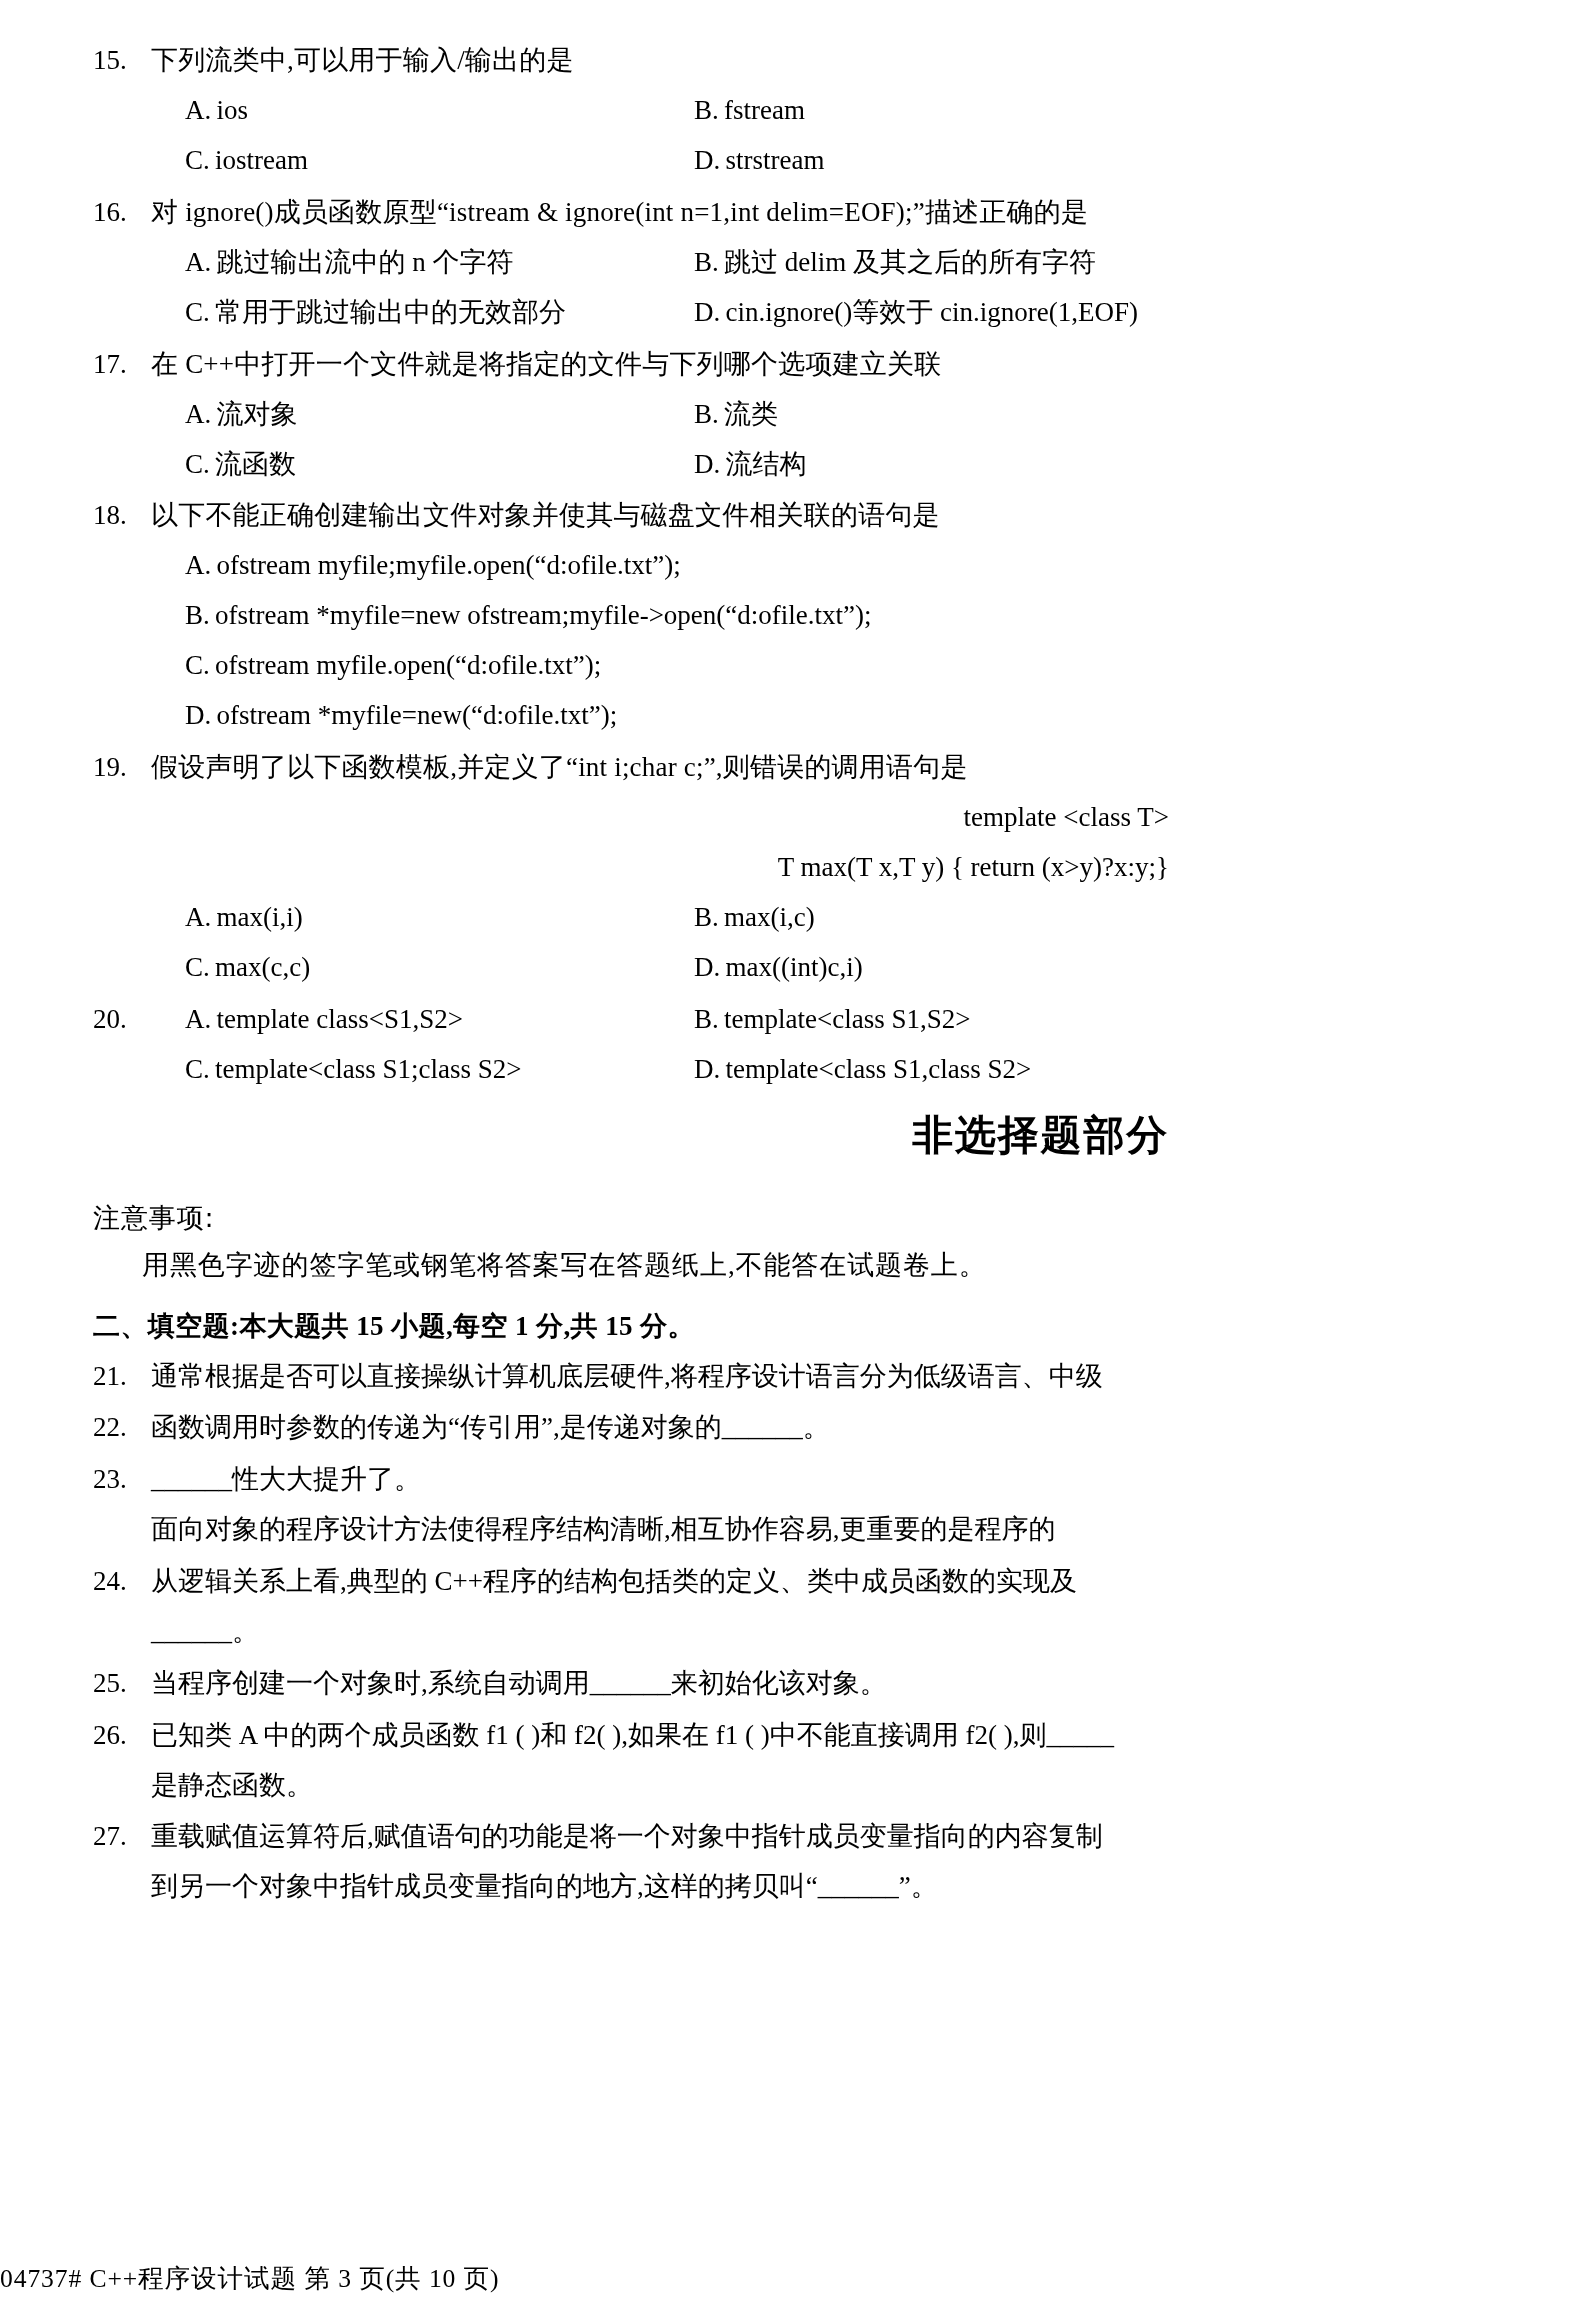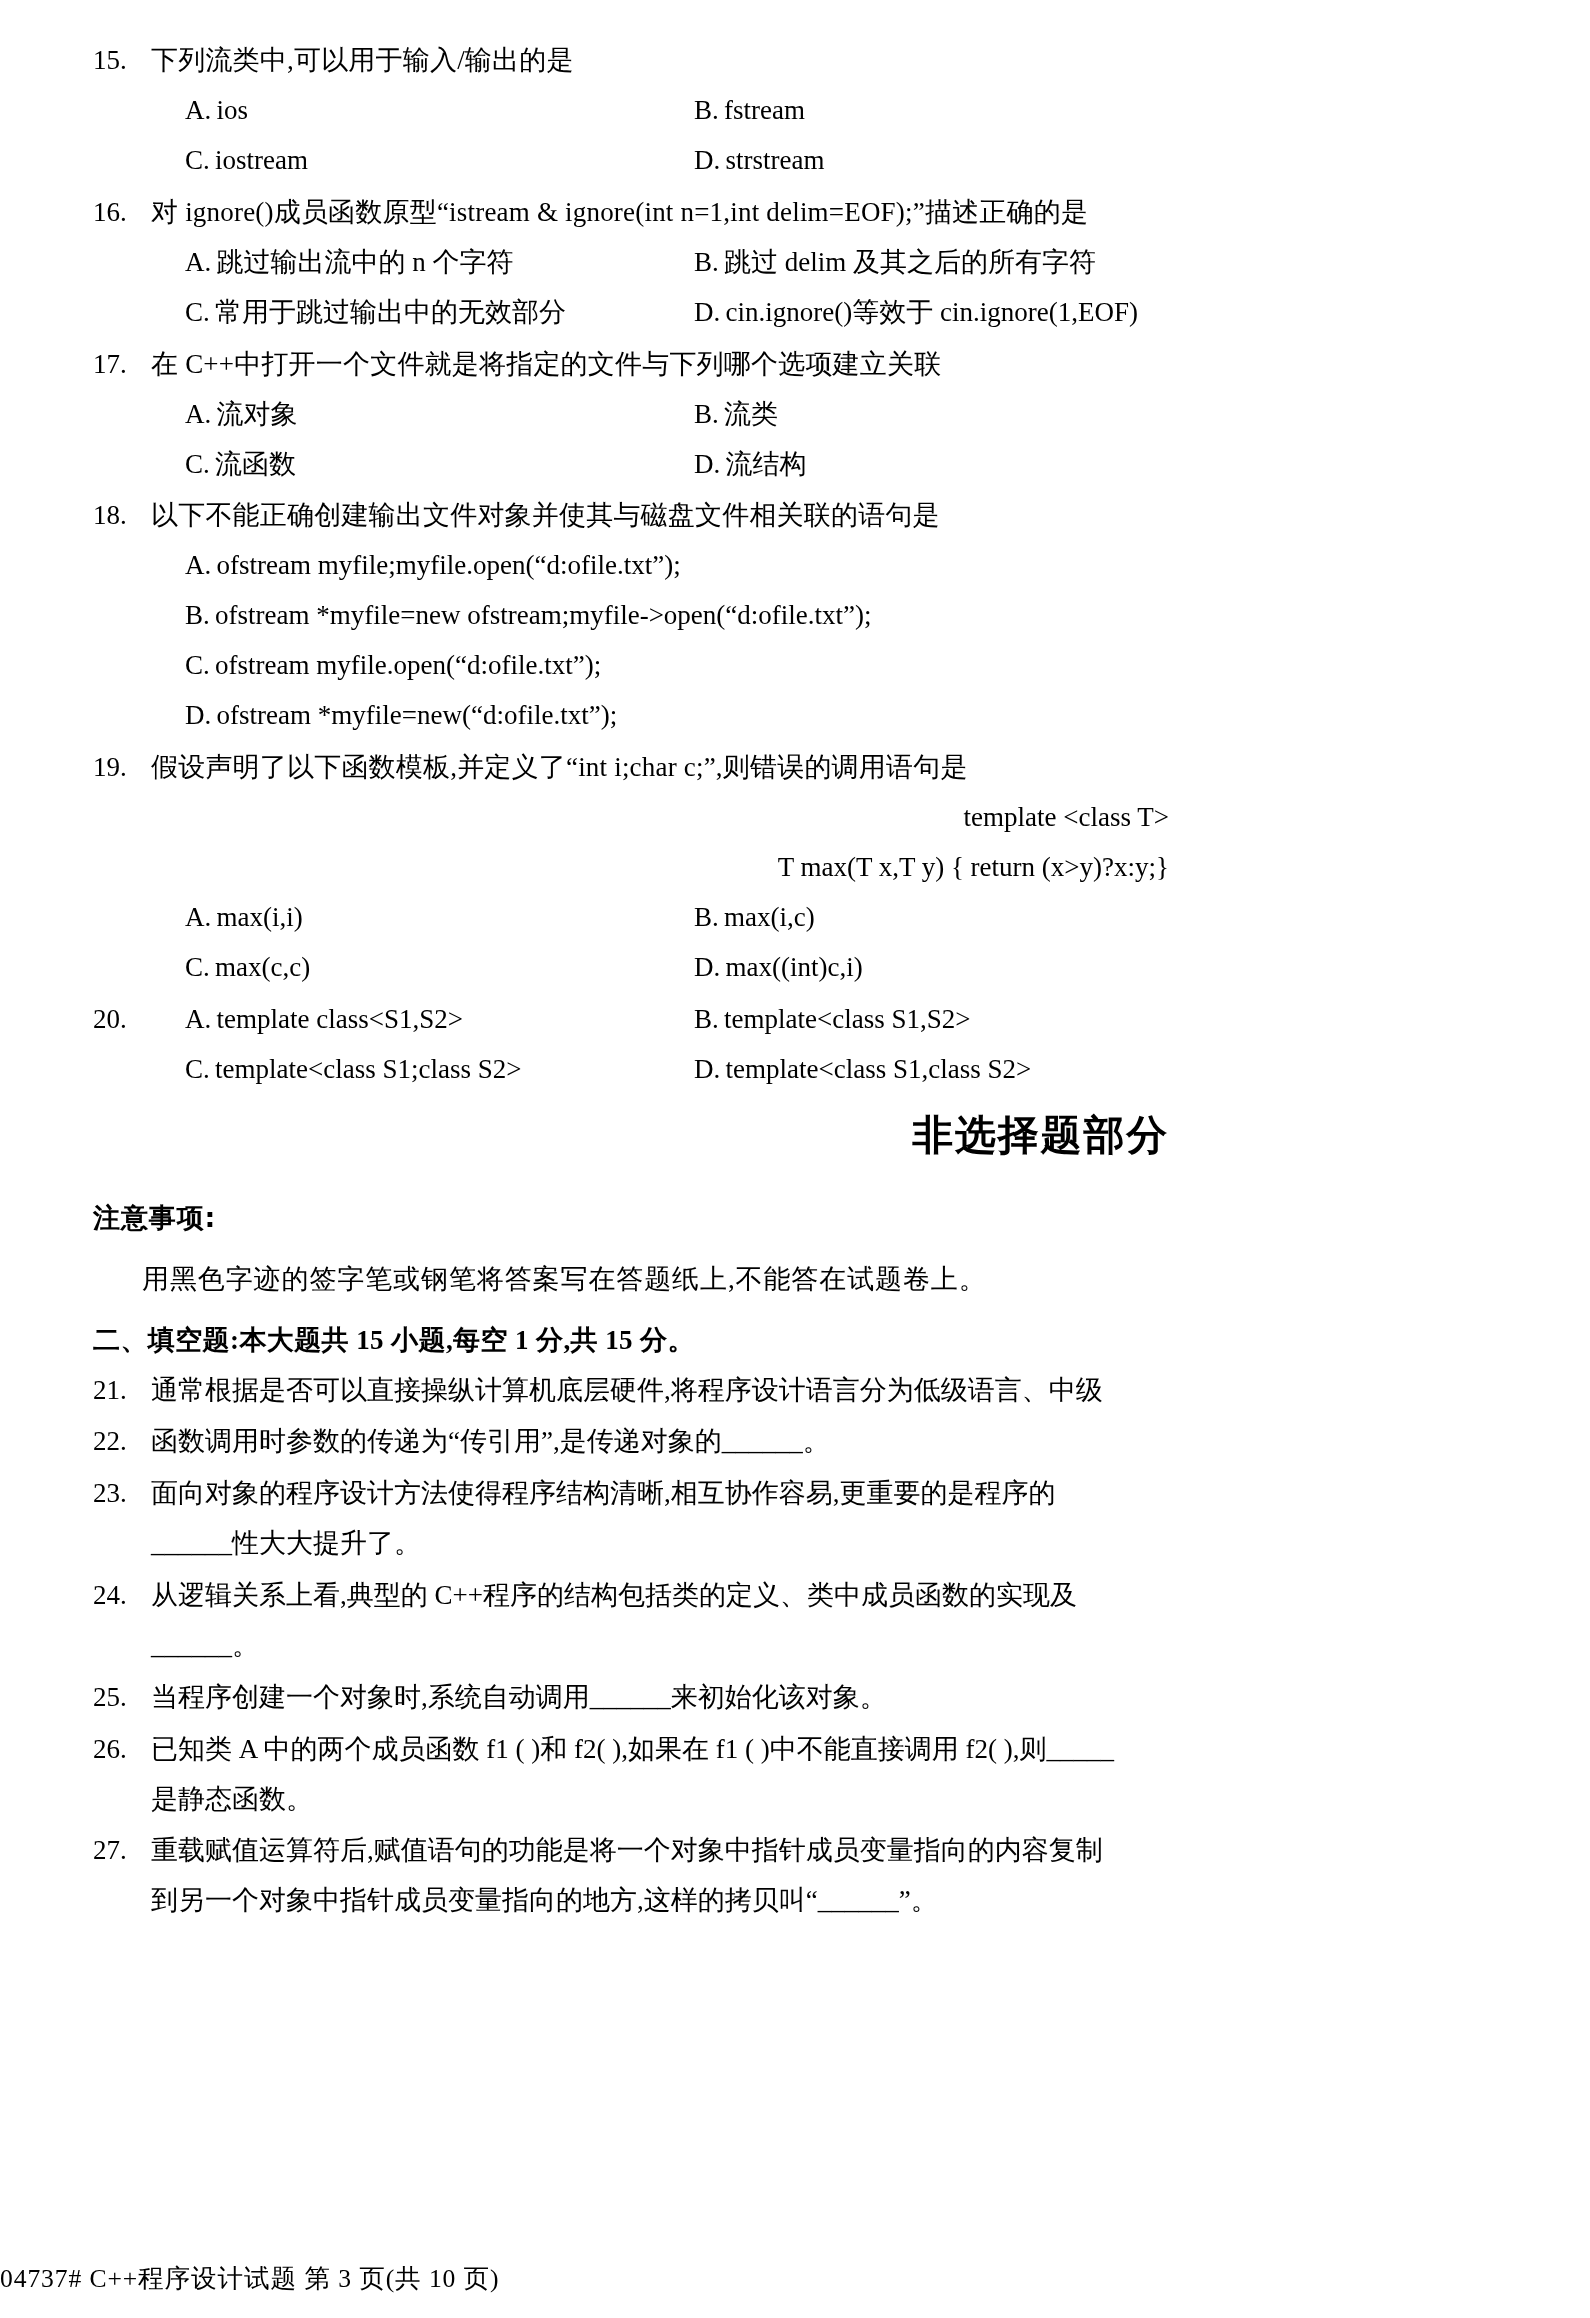--- a/index.html
+++ b/index.html
@@ -75,24 +75,24 @@
   .section-title {
     text-align: right;
     font-size: 41px;
     font-weight: bold;
     font-family: "DejaVu Sans", "Liberation Sans", sans-serif;
     margin: 14px 0 7px 0;
     letter-spacing: 1.8px;
   }
   .notice-title {
     font-size: 27px;
-    font-weight: bold;
+    font-weight: normal;
     font-family: "DejaVu Sans", "Liberation Sans", sans-serif;
     margin-top: 37px;
-    margin-bottom: 18px;
+    margin-bottom: 4px;
     letter-spacing: 0.9px;
   }
   .notice-body {
     font-size: 27px;
     line-height: 50px;
     padding-left: 49px;
     letter-spacing: 0.9px;
   }
   .part-head {
     font-size: 27px;
@@ -313,22 +313,22 @@
     <div class="q">
       <div class="q-num">22.</div>
       <div class="q-body fill-body">
         <div class="hang">函数调用时参数的传递为“传引用”,是传递对象的______。</div>
       </div>
     </div>
 
     <div class="q">
       <div class="q-num">23.</div>
       <div class="q-body fill-body">
+        <div class="hang">______性大大提升了。</div>
         <div class="hang">面向对象的程序设计方法使得程序结构清晰,相互协作容易,更重要的是程序的</div>
-        <div class="hang">______性大大提升了。</div>
       </div>
     </div>
 
     <div class="q">
       <div class="q-num">24.</div>
       <div class="q-body fill-body">
         <div class="hang">从逻辑关系上看,典型的 C++程序的结构包括类的定义、类中成员函数的实现及</div>
         <div class="hang">______。</div>
       </div>
     </div>

